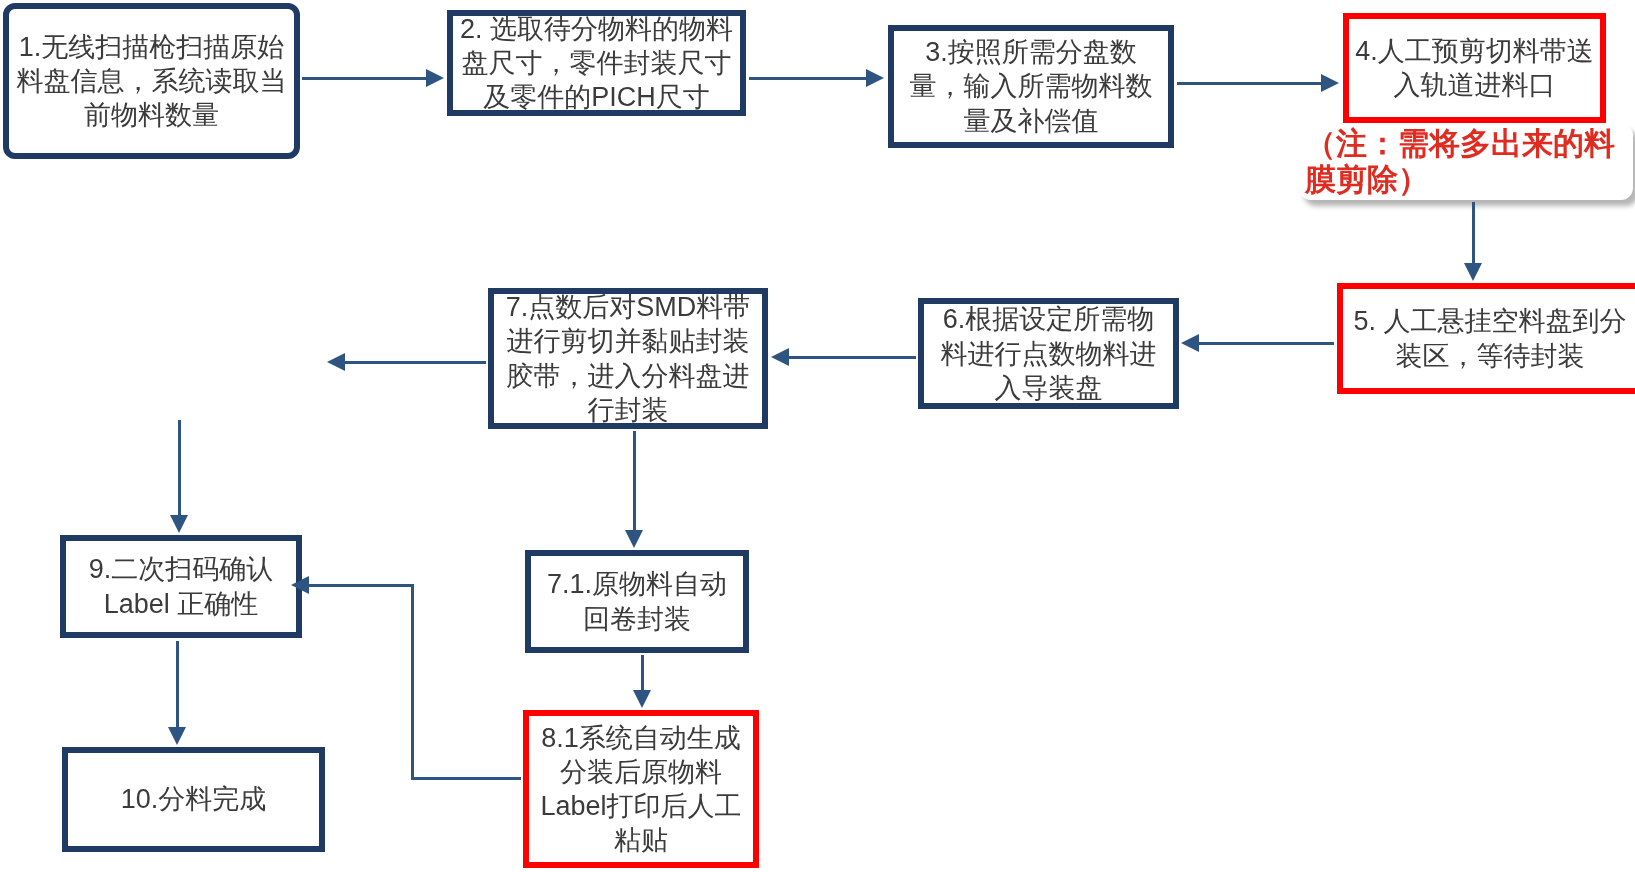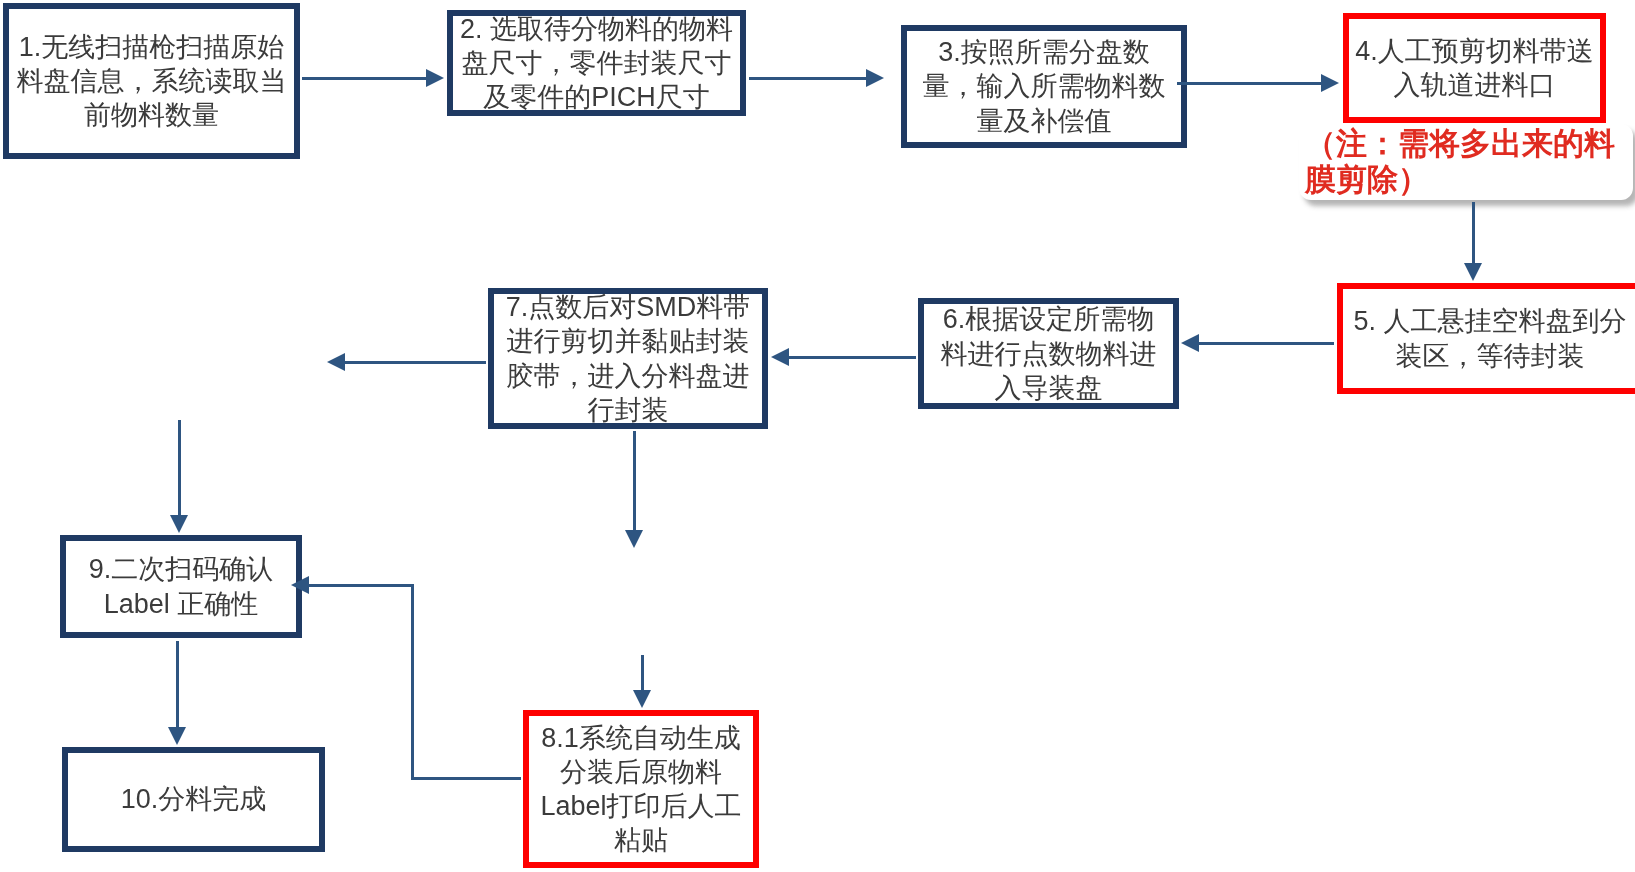--- a/index.html
+++ b/index.html
@@ -56,29 +56,29 @@
   .head { position: absolute; width: 0; height: 0; }
   .head.right { border-top: 9px solid transparent; border-bottom: 9px solid transparent; border-left: 18px solid var(--arrow); }
   .head.left  { border-top: 9px solid transparent; border-bottom: 9px solid transparent; border-right: 18px solid var(--arrow); }
   .head.down  { border-left: 9px solid transparent; border-right: 9px solid transparent; border-top: 18px solid var(--arrow); }
 </style>
 </head>
 <body>
 
 <div class="canvas">
 
-  <div class="node" style="left:3px; top:3px; width:297px; height:156px;">
+  <div class="node" style="left:3px; top:3px; width:297px; height:156px;border-radius:12px;">
     <span>1.无线扫描枪扫描原始料盘信息，系统读取当前物料数量</span>
   </div>
 
   <div class="node" style="left:447px; top:10px; width:299px; height:106px;">
     <span>2. 选取待分物料的物料盘尺寸，零件封装尺寸及零件的PICH尺寸</span>
   </div>
 
-  <div class="node" style="left:888px; top:25px; width:286px; height:123px;margin-left:13px;">
+  <div class="node" style="left:888px; top:25px; width:286px; height:123px;">
     <span>3.按照所需分盘数量，输入所需物料数量及补偿值</span>
   </div>
 
   <div class="node red" style="left:1343px; top:13px; width:263px; height:110px;">
     <span>4.人工预剪切料带送入轨道进料口</span>
   </div>
 
   <div class="note" style="left:1299px; top:124px; width:334px; height:76px;">
     <span>（注：需将多出来的料膜剪除）</span>
   </div>
@@ -93,20 +93,23 @@
 
   <div class="node" style="left:488px; top:288px; width:280px; height:141px;">
     <span>7.点数后对SMD料带进行剪切并黏贴封装胶带，进入分料盘进行封装</span>
   </div>
 
 
   <div class="node" style="left:60px; top:535px; width:242px; height:103px;">
     <span>9.二次扫码确认 Label 正确性</span>
   </div>
 
+  <div class="node" style="left:525px; top:550px; width:224px; height:103px;">
+    <span>7.1.原物料自动回卷封装</span>
+  </div>
 
   <div class="node red" style="left:523px; top:710px; width:236px; height:158px;">
     <span>8.1系统自动生成分装后原物料Label打印后人工粘贴</span>
   </div>
 
   <div class="node" style="left:62px; top:747px; width:263px; height:105px;">
     <span>10.分料完成</span>
   </div>
 
   <div>

